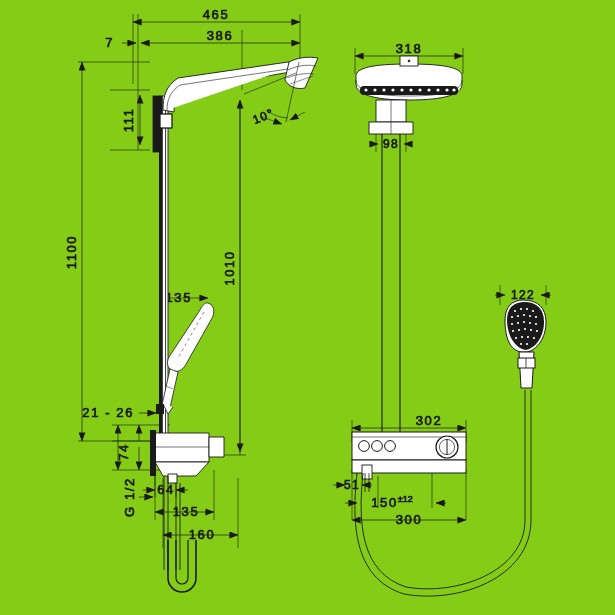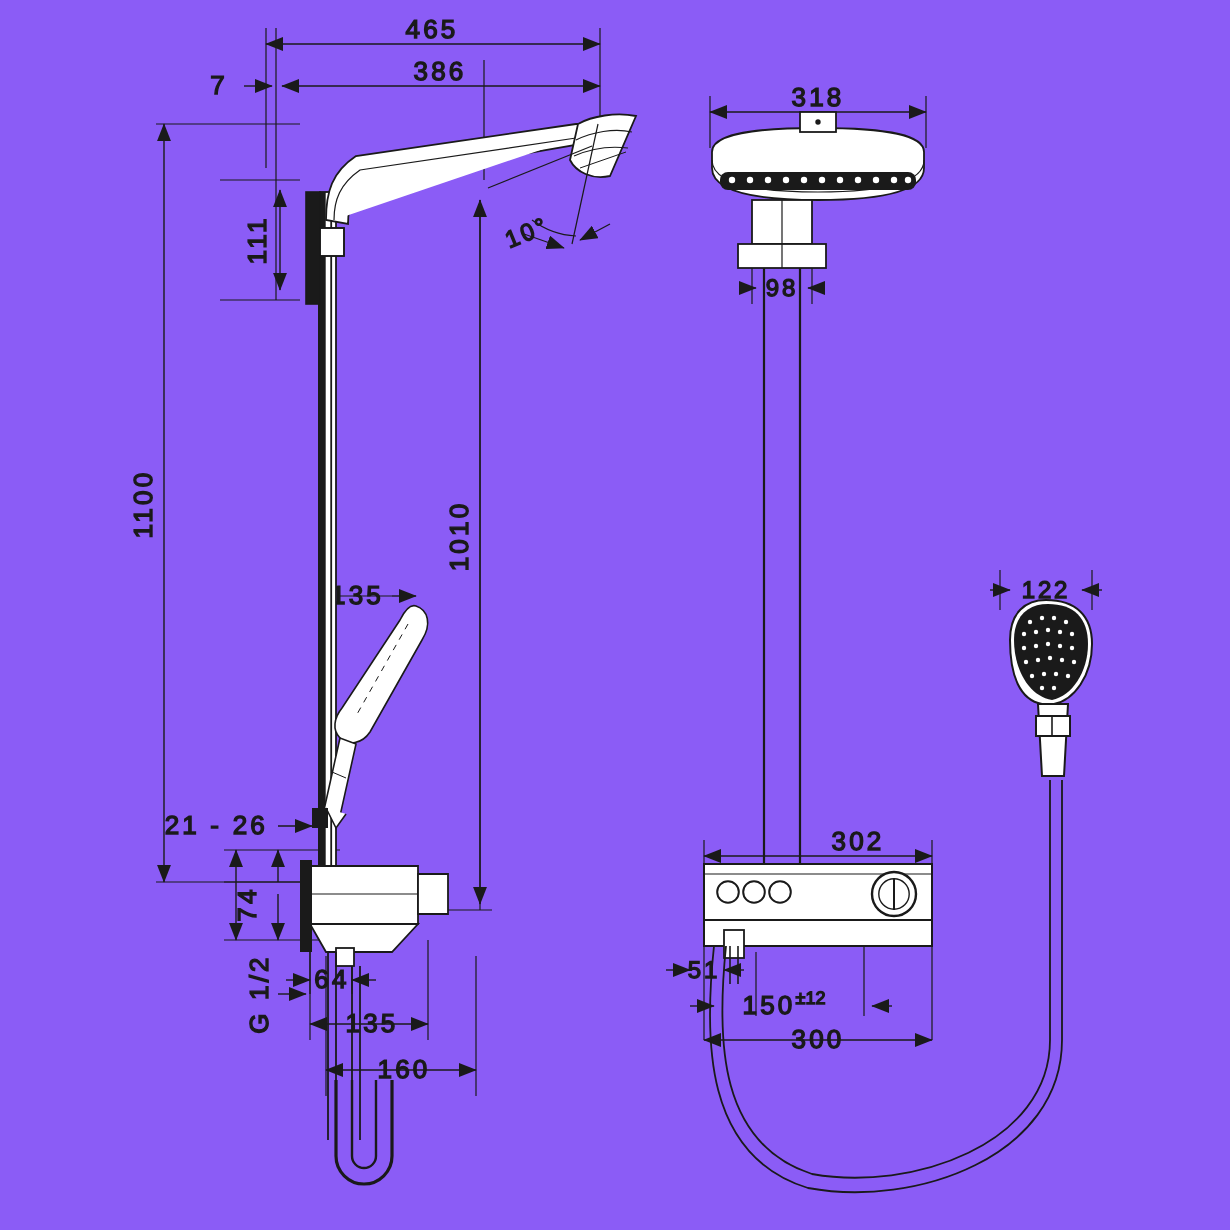--- a/index.html
+++ b/index.html
@@ -1,17 +1,17 @@
 <!DOCTYPE html>
 <html><head>
 <meta charset="utf-8">
 <style>
   html,body{margin:0;padding:0;background:#ffffff;}
   body{width:615px;height:615px;overflow:hidden;font-family:"Liberation Sans",sans-serif;}
-  #stage{position:relative;width:615px;height:615px;background:#8b5cf6;}
+  #stage{position:relative;width:615px;height:615px;background:#84cc16;}
   svg{display:block;}
   .dimtxt{font-family:"Liberation Sans",sans-serif;font-size:13px;fill:#1a1a1a;letter-spacing:1.6px;}
   .dimtxt.sm{font-size:12px;letter-spacing:1.4px;}
   .sup{font-size:9px;letter-spacing:0px;}
 </style>
 </head>
 <body>
 
 <div id="stage">
 <svg width="615" height="615" viewBox="0 0 615 615" xmlns="http://www.w3.org/2000/svg">

